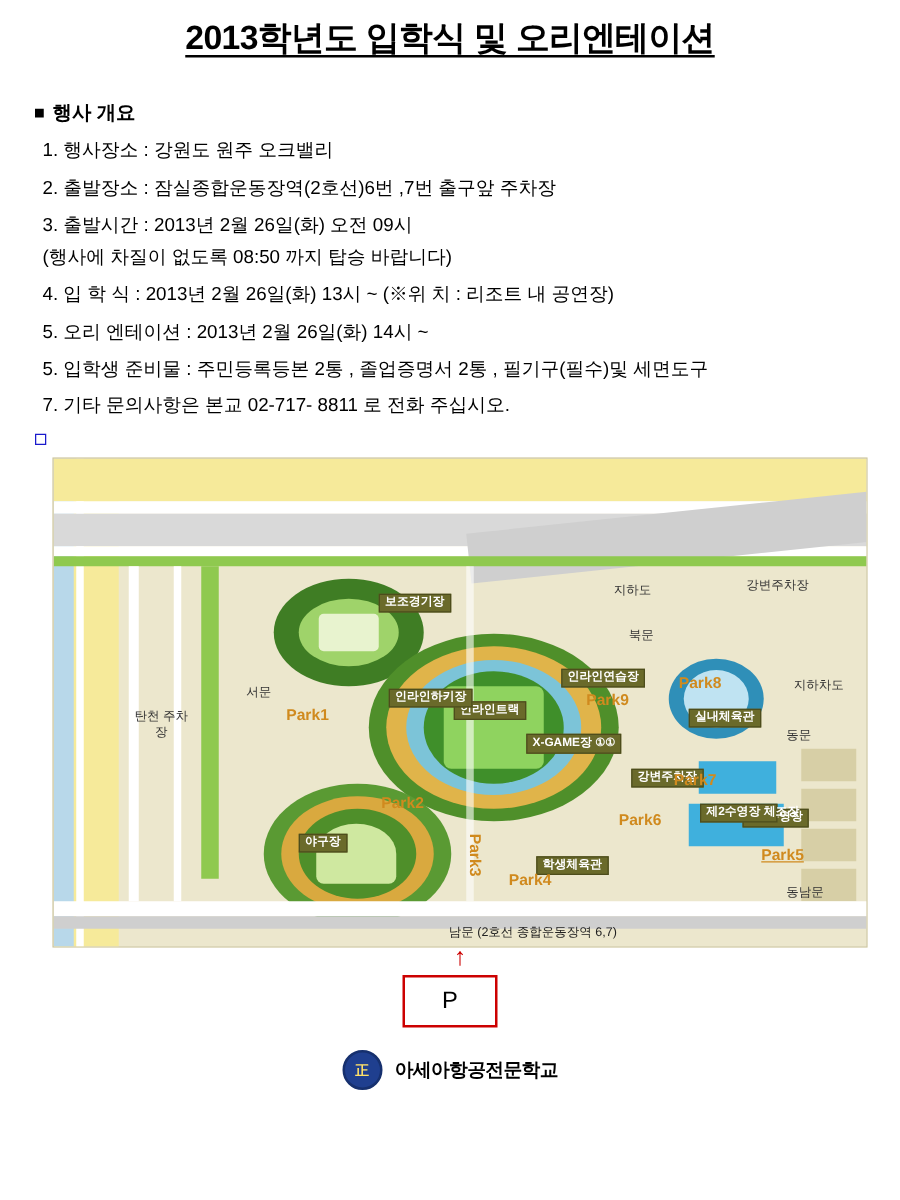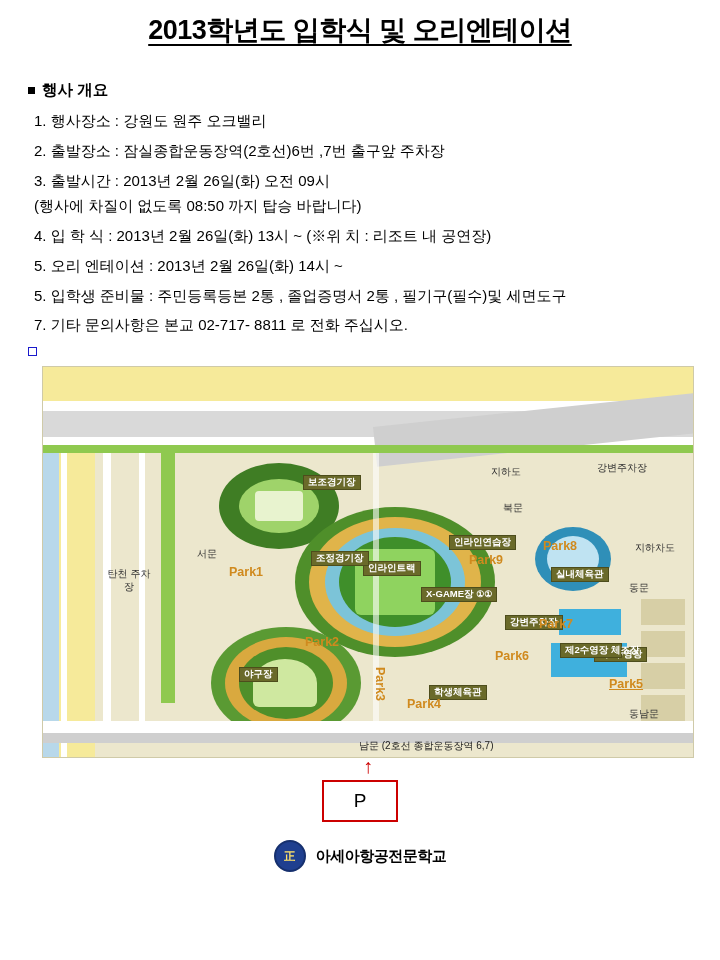--- a/index.html
+++ b/index.html
@@ -261,21 +261,21 @@
 
     <div class="road" style="left:0;top:354px;width:652px;height:12px;"></div>
     <div class="m" style="left:0;top:366px;width:652px;height:10px;background:#cfcfcf;"></div>
 
     <div class="road" style="left:60px;top:86px;width:8px;height:268px;background:#ffffff;"></div>
     <div class="road" style="left:96px;top:86px;width:6px;height:268px;background:#ffffff;"></div>
     <div class="road" style="left:330px;top:86px;width:6px;height:268px;background:#ffffff;opacity:.6;"></div>
 
     <div class="lbl" style="left:224px;top:108px;margin-left:36px;">보조경기장</div>
     <div class="lbl" style="left:320px;top:162px;margin-top:32px;">인라인트랙</div>
-    <div class="lbl" style="left:268px;top:184px;">조정경기장</div>
+    <div class="lbl" style="left:268px;top:184px;">인라인하키장</div>
     <div class="lbl" style="left:406px;top:168px;">인라인연습장</div>
     <div class="lbl" style="left:508px;top:200px;">실내체육관</div>
     <div class="lbl" style="left:378px;top:220px;"><span>X-GAME장</span> <span style="font-size:9px;">①①</span></div>
     <div class="lbl" style="left:462px;top:248px;">강변주차장</div>
     <div class="lbl" style="left:551px;top:240px;margin-top:40px;">제1수영장</div>
     <div class="lbl" style="left:517px;top:276px;width:62px;text-align:center;">제2수영장 체조장</div>
     <div class="lbl" style="left:196px;top:300px;">야구장</div>
     <div class="lbl" style="left:386px;top:318px;">학생체육관</div>
 
     <div class="plain" style="left:448px;top:98px;">지하도</div>

